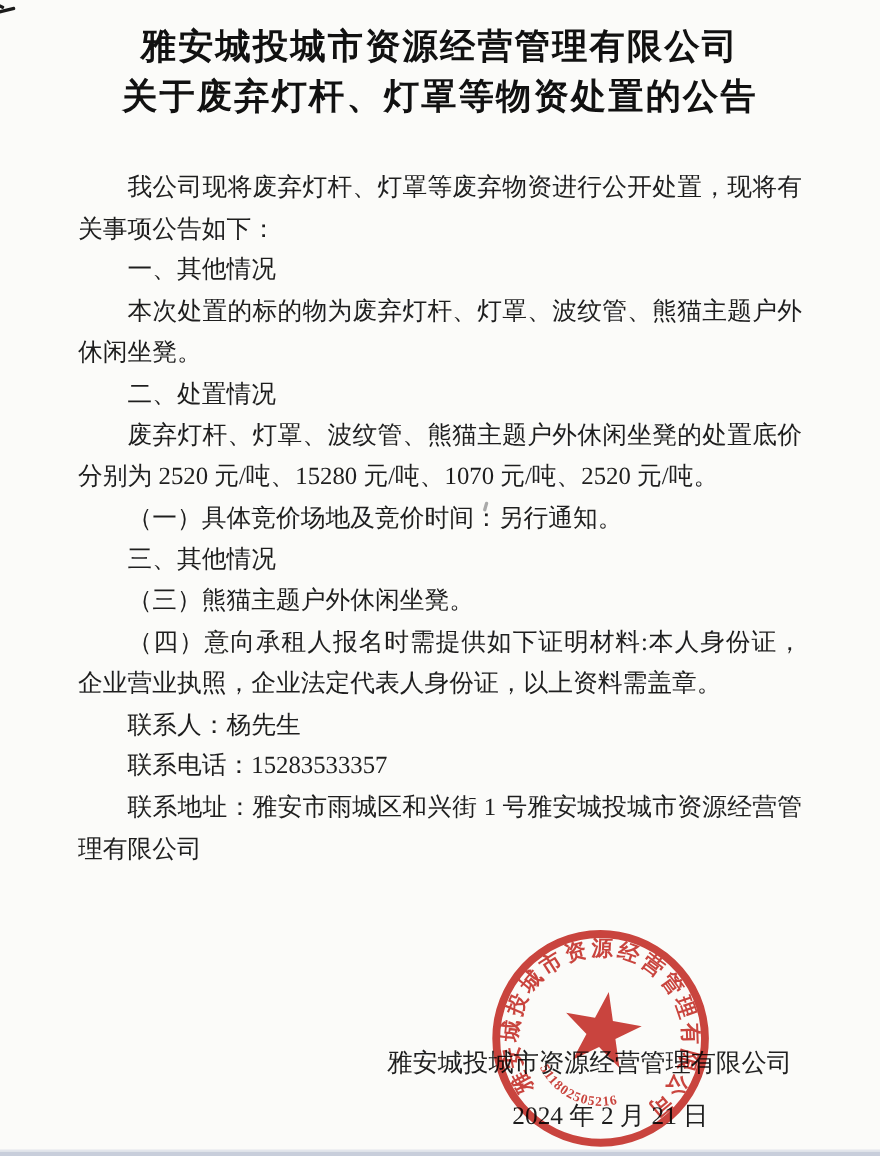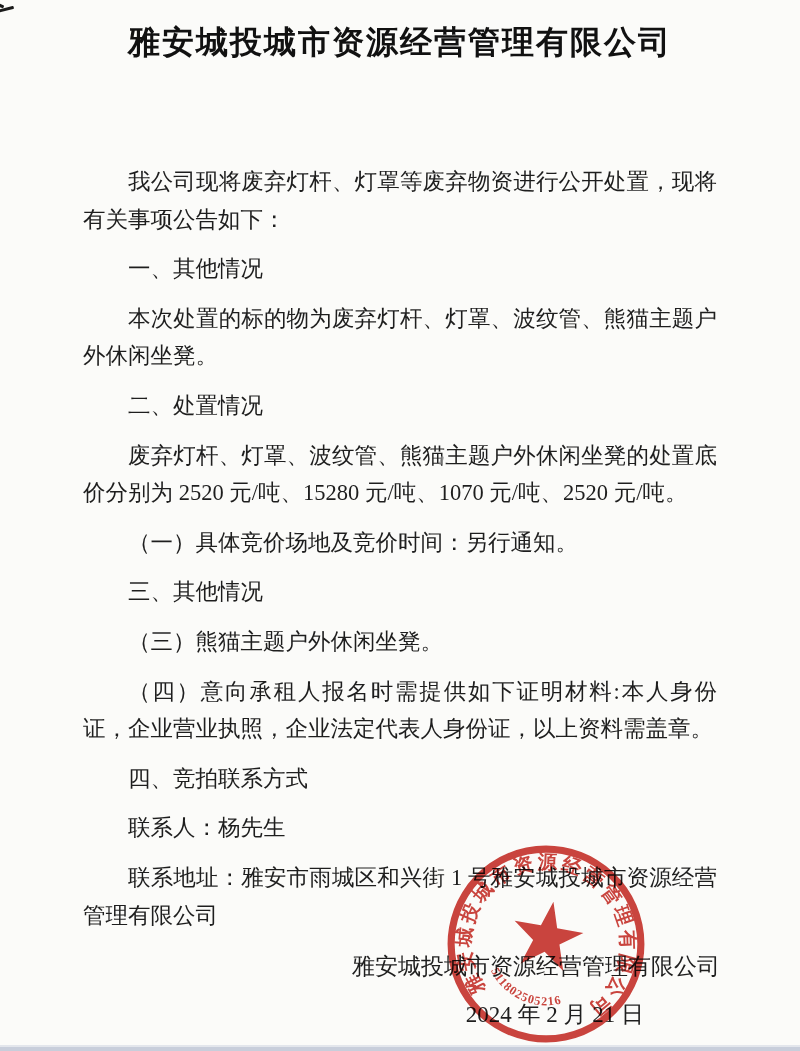--- a/index.html
+++ b/index.html
@@ -24,21 +24,21 @@
     font-size:32px;line-height:45px;
     letter-spacing:2px;
     color:#111;
   }
   
   .content{
     position:absolute;top:151px;left:71px;width:658px;
     font-size:22.5px;line-height:37.6px;
     text-align:justify;
   }
-  .content p{margin:12px;text-indent:2em;}
+  .content p{margin:0;text-indent:2em;}
   
   .ink-speck{
     position:absolute;left:440px;top:456px;width:3px;height:9px;
     background:#8d8d8d;border-radius:2px;transform:rotate(16deg);opacity:.75;
   }
   
   .sig-company{position:absolute;top:951px;left:0;width:800px;text-align:right;padding-right:80px;box-sizing:border-box;font-size:23px;}
   .sig-date{position:absolute;top:999px;left:0;width:800px;text-align:right;padding-right:156px;box-sizing:border-box;font-size:23px;}
   
   .seal{
@@ -57,34 +57,35 @@
 
 <div class="page">
 
   <div class="corner-mark">
     <div class="bar1"></div>
     <div class="bar2"></div>
   </div>
 
   <div class="title">
     <div>雅安城投城市资源经营管理有限公司</div>
+    <div>关于废弃灯杆、灯罩等物资处置的公告</div>
   </div>
 
   <div class="content">
     <p>我公司现将废弃灯杆、灯罩等废弃物资进行公开处置，现将有关事项公告如下：</p>
     <p>一、其他情况</p>
     <p>本次处置的标的物为废弃灯杆、灯罩、波纹管、熊猫主题户外休闲坐凳。</p>
     <p>二、处置情况</p>
     <p>废弃灯杆、灯罩、波纹管、熊猫主题户外休闲坐凳的处置底价分别为 2520 元/吨、15280 元/吨、1070 元/吨、2520 元/吨。</p>
     <p>（一）具体竞价场地及竞价时间：另行通知。</p>
     <p>三、其他情况</p>
     <p>（三）熊猫主题户外休闲坐凳。</p>
     <p>（四）意向承租人报名时需提供如下证明材料:本人身份证，企业营业执照，企业法定代表人身份证，以上资料需盖章。</p>
-    <p>四、竞拍联系方式</p>
     <p>联系人：杨先生</p>
+    <p>联系电话：15283533357</p>
     <p>联系地址：雅安市雨城区和兴街 1 号雅安城投城市资源经营管理有限公司</p>
   </div>
 
   <div class="ink-speck"></div>
 
   <div class="sig-company">雅安城投城市资源经营管理有限公司</div>
   <div class="sig-date">2024 年 2 月 21 日</div>
 
   <svg class="seal" viewBox="0 0 200 200" aria-hidden="true">
     <defs>

